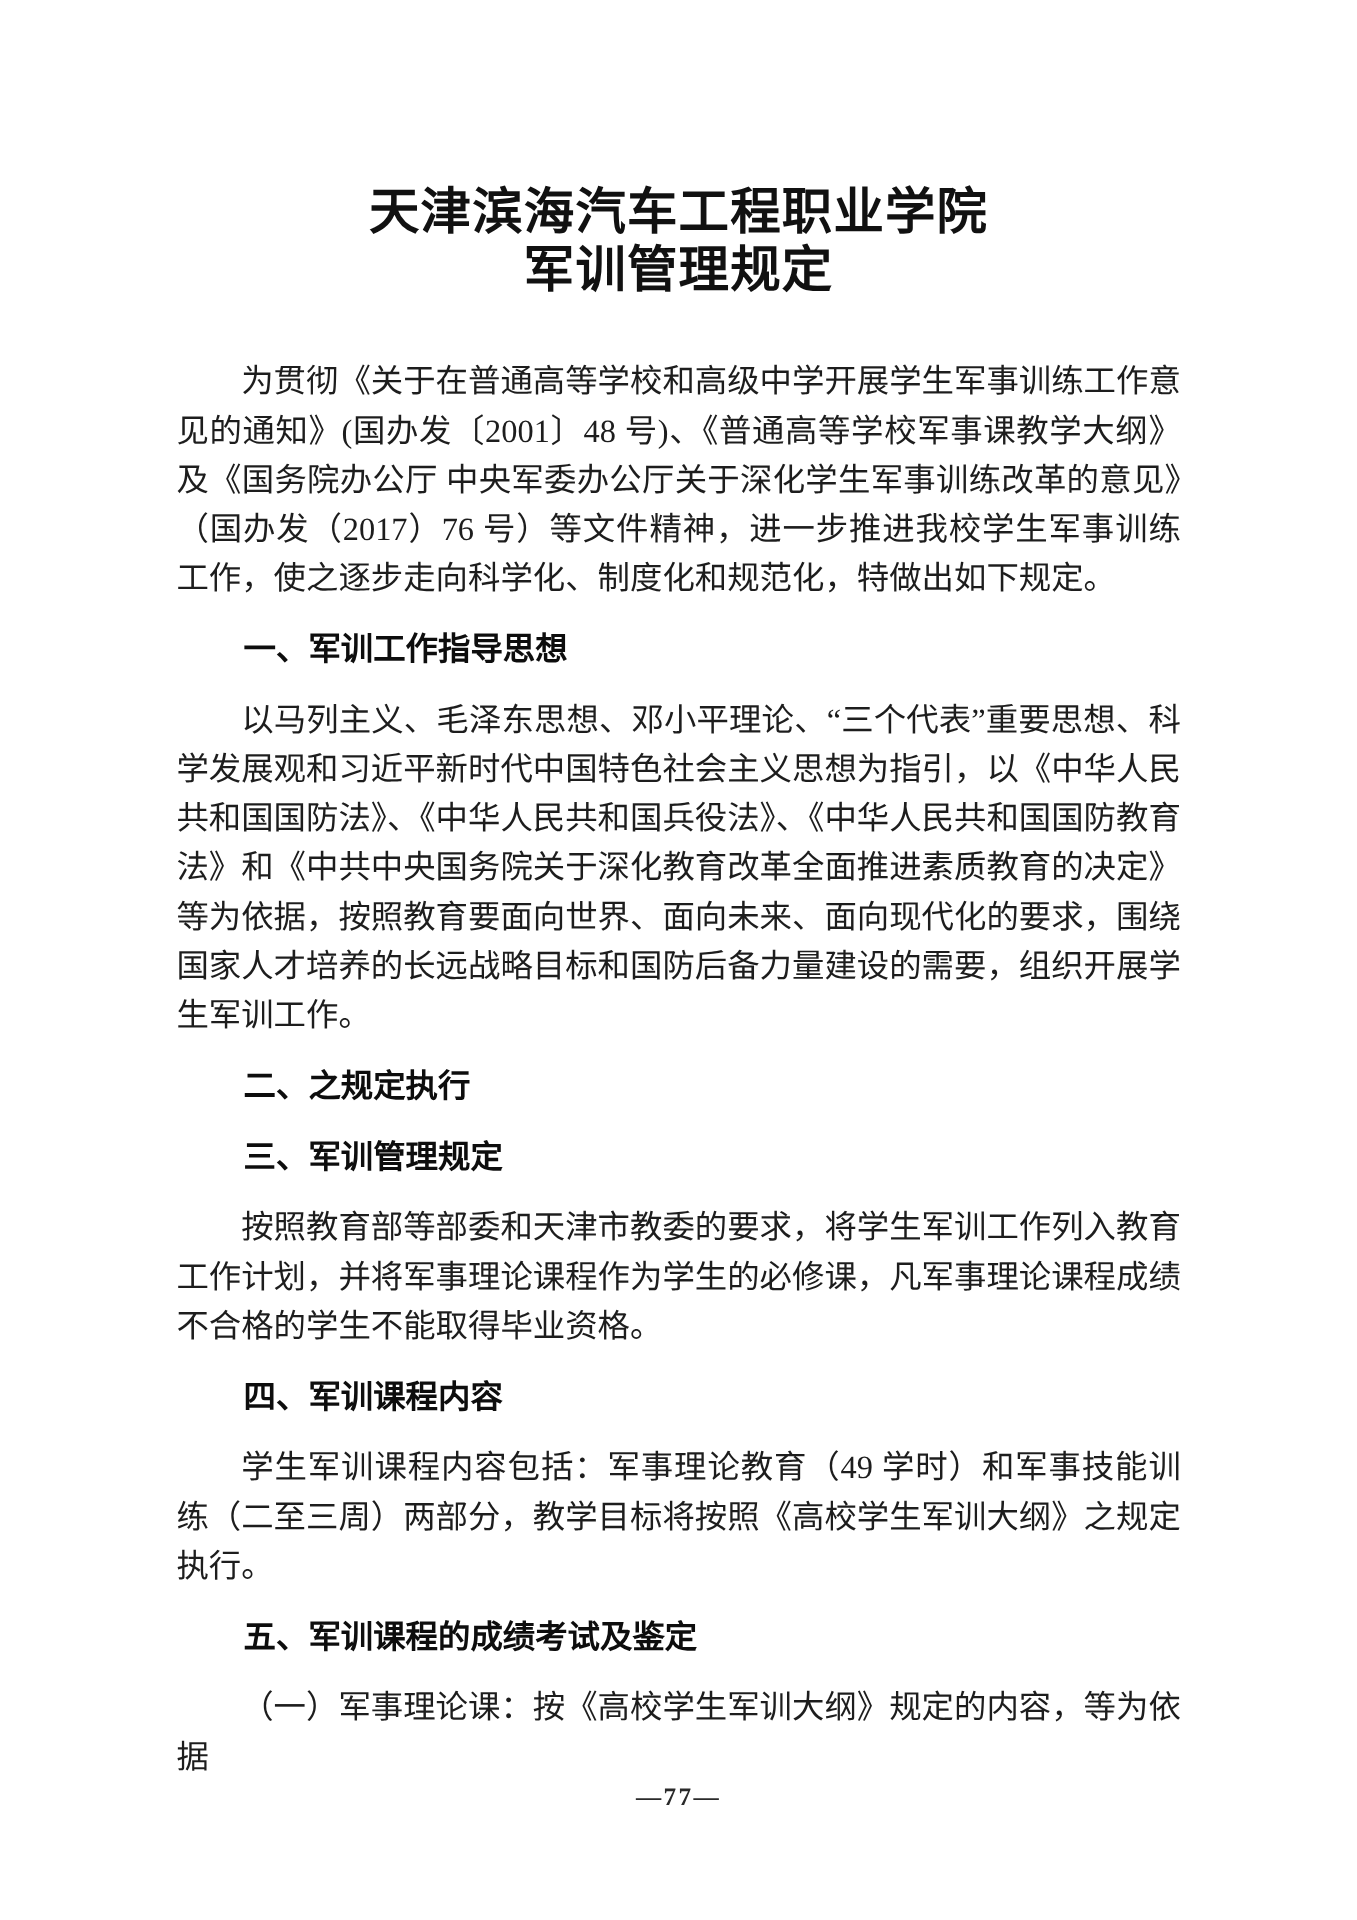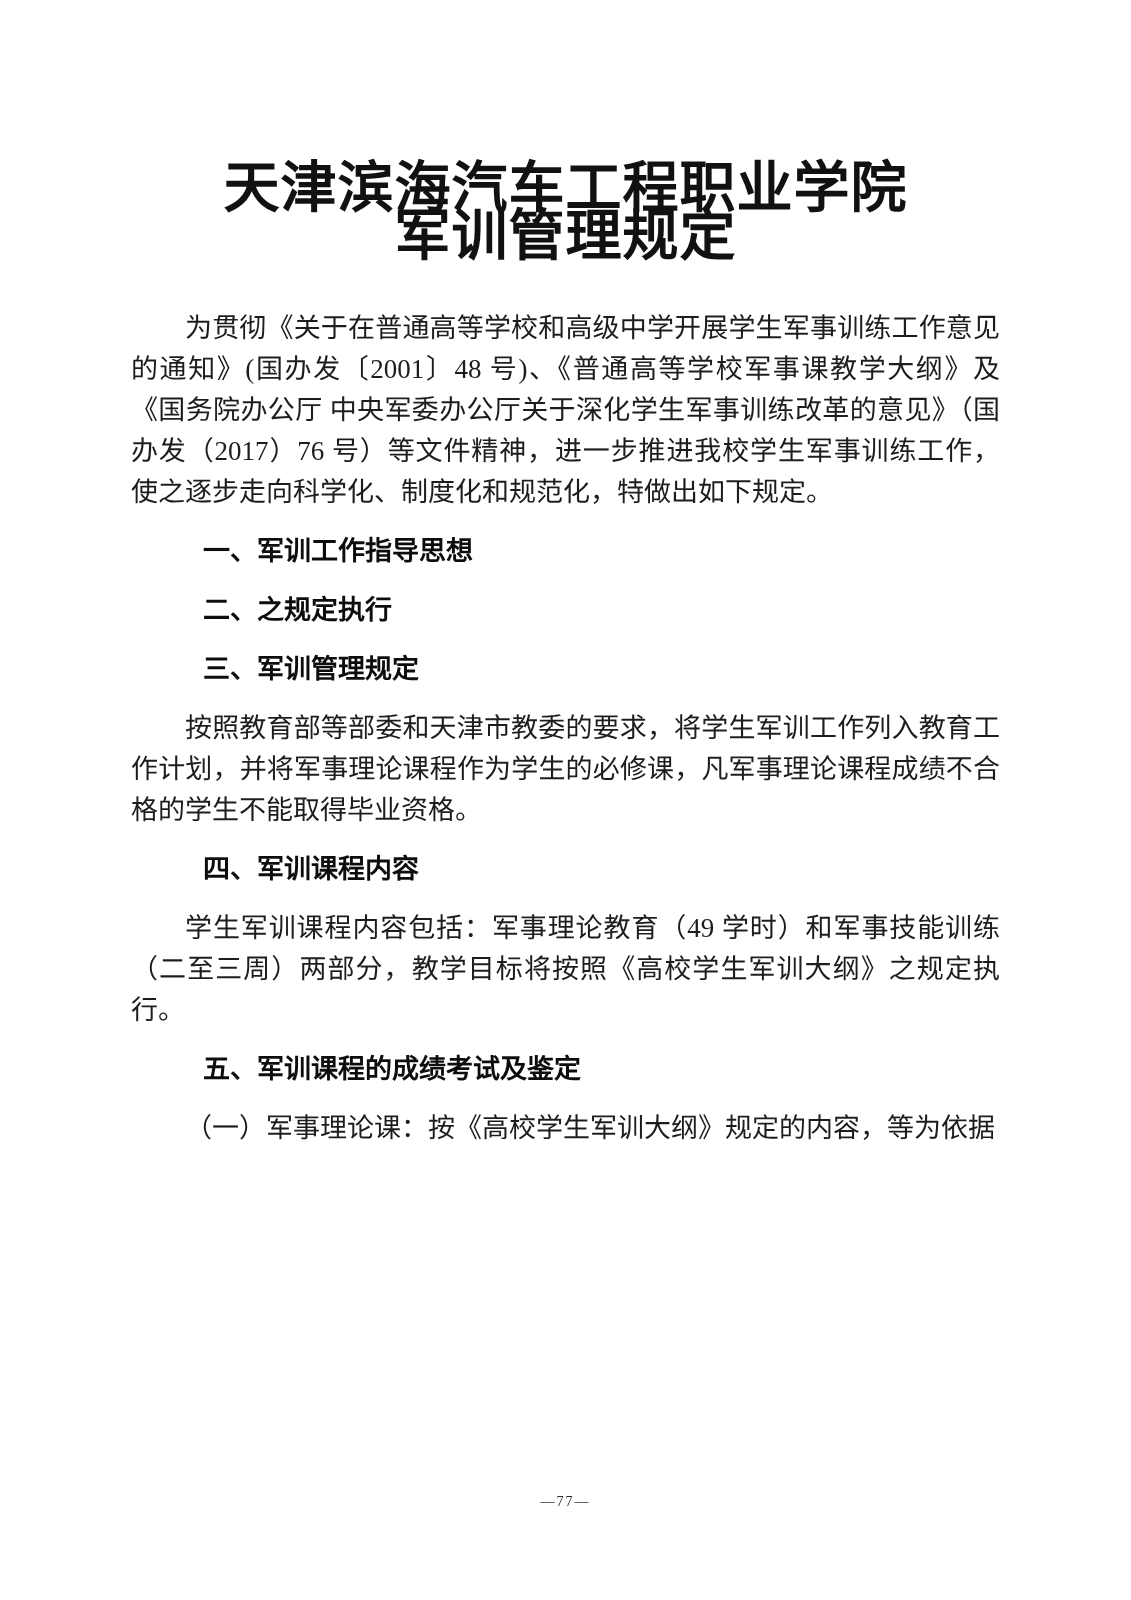--- a/index.html
+++ b/index.html
@@ -14,72 +14,74 @@
     background: #ffffff;
     overflow: hidden;
     box-sizing: border-box;
     color: #1c1c1c;
   }
   .doc-title {
     padding-top: 126px;
     text-align: center;
     font-family: "Liberation Serif", "DejaVu Serif", serif;
     font-weight: 700;
-    font-size: 56px;
+    font-size: 42px;
     line-height: 48px;
     color: #111111;
     letter-spacing: 1px;
   }
   .doc-title .title-line {
     display: block;
   }
   .content {
     margin: 48px 131px 0 131px;
     font-family: "Liberation Serif", "DejaVu Serif", serif;
     font-size: 27px;
     line-height: 41px;
     text-align: justify;
     color: #1d1d1d;
   }
   .para {
-    margin: 0;
+    margin: 16px;
     text-indent: 2em;
   }
   .hdg {
     margin: 18px;
     text-indent: 2em;
     font-weight: 700;
     color: #0d0d0d;
     font-family: "Liberation Sans", "DejaVu Sans", sans-serif;
   }
   .footer {
     position: absolute;
     left: 0;
     bottom: 90px;
     width: 100%;
     text-align: center;
     font-family: "Liberation Serif", "DejaVu Serif", serif;
-    font-size: 14px;
+    font-size: 21px;
     letter-spacing: 2px;
     color: #2a2a2a;
+    font-weight: bold;
   }
 </style>
 </head>
 <body>
 
 <div class="page">
 
   <h1 class="doc-title">
     <span class="title-line">天津滨海汽车工程职业学院</span>
     <span class="title-line">军训管理规定</span>
   </h1>
 
   <div class="content">
     <p class="para">为贯彻《关于在普通高等学校和高级中学开展学生军事训练工作意见的通知》(国办发〔2001〕48 号)、《普通高等学校军事课教学大纲》及《国务院办公厅 中央军委办公厅关于深化学生军事训练改革的意见》（国办发（2017）76 号）等文件精神，进一步推进我校学生军事训练工作，使之逐步走向科学化、制度化和规范化，特做出如下规定。</p>
     <p class="hdg">一、军训工作指导思想</p>
+    <p class="para">以马列主义、毛泽东思想、邓小平理论、“三个代表”重要思想、科学发展观和习近平新时代中国特色社会主义思想为指引，以《中华人民共和国国防法》、《中华人民共和国兵役法》、《中华人民共和国国防教育法》和《中共中央国务院关于深化教育改革全面推进素质教育的决定》等为依据，按照教育要面向世界、面向未来、面向现代化的要求，围绕国家人才培养的长远战略目标和国防后备力量建设的需要，组织开展学生军训工作。</p>
     <p class="hdg">二、之规定执行</p>
     <p class="hdg">三、军训管理规定</p>
     <p class="para">按照教育部等部委和天津市教委的要求，将学生军训工作列入教育工作计划，并将军事理论课程作为学生的必修课，凡军事理论课程成绩不合格的学生不能取得毕业资格。</p>
     <p class="hdg">四、军训课程内容</p>
     <p class="para">学生军训课程内容包括：军事理论教育（49 学时）和军事技能训练（二至三周）两部分，教学目标将按照《高校学生军训大纲》之规定执行。</p>
     <p class="hdg">五、军训课程的成绩考试及鉴定</p>
     <p class="para">（一）军事理论课：按《高校学生军训大纲》规定的内容，等为依据</p>
   </div>
 
   <div class="footer">

